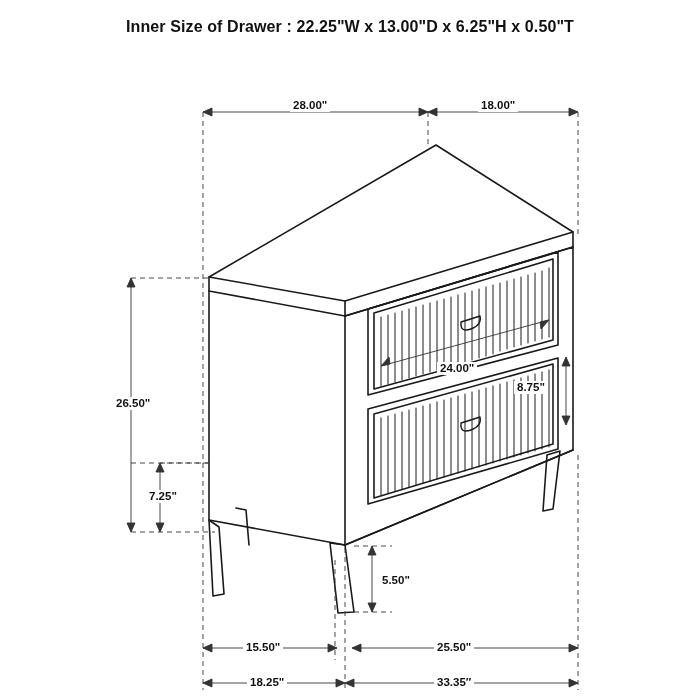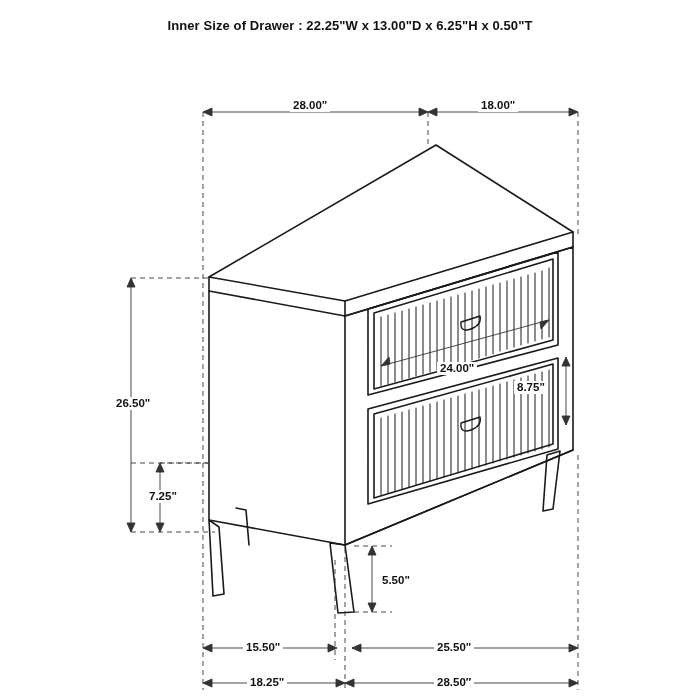--- a/index.html
+++ b/index.html
@@ -19,21 +19,21 @@
     position: relative;
     width: 700px;
     height: 700px;
   }
   .title {
     position: absolute;
     top: 18px;
     left: 0;
     width: 700px;
     text-align: center;
-    font-size: 13px;
+    font-size: 16px;
     font-weight: bold;
     letter-spacing: 0.1px;
     color: #111111;
   }
   svg.diagram {
     position: absolute;
     top: 0;
     left: 0;
     width: 700px;
     height: 700px;
@@ -268,15 +268,15 @@
   <div class="dimlabel" style="left:514px; top:381px;">8.75"</div>
 
   <div class="dimlabel" style="left:379px; top:574px;">5.50"</div>
 
   <div class="dimlabel" style="left:243px; top:641px;">15.50"</div>
 
   <div class="dimlabel" style="left:434px; top:641px;">25.50"</div>
 
   <div class="dimlabel" style="left:247px; top:676px;">18.25"</div>
 
-  <div class="dimlabel" style="left:434px; top:676px;">28.50″</div>
+  <div class="dimlabel" style="left:434px; top:676px;">33.35″</div>
 
 </div>
 
 </body></html>

